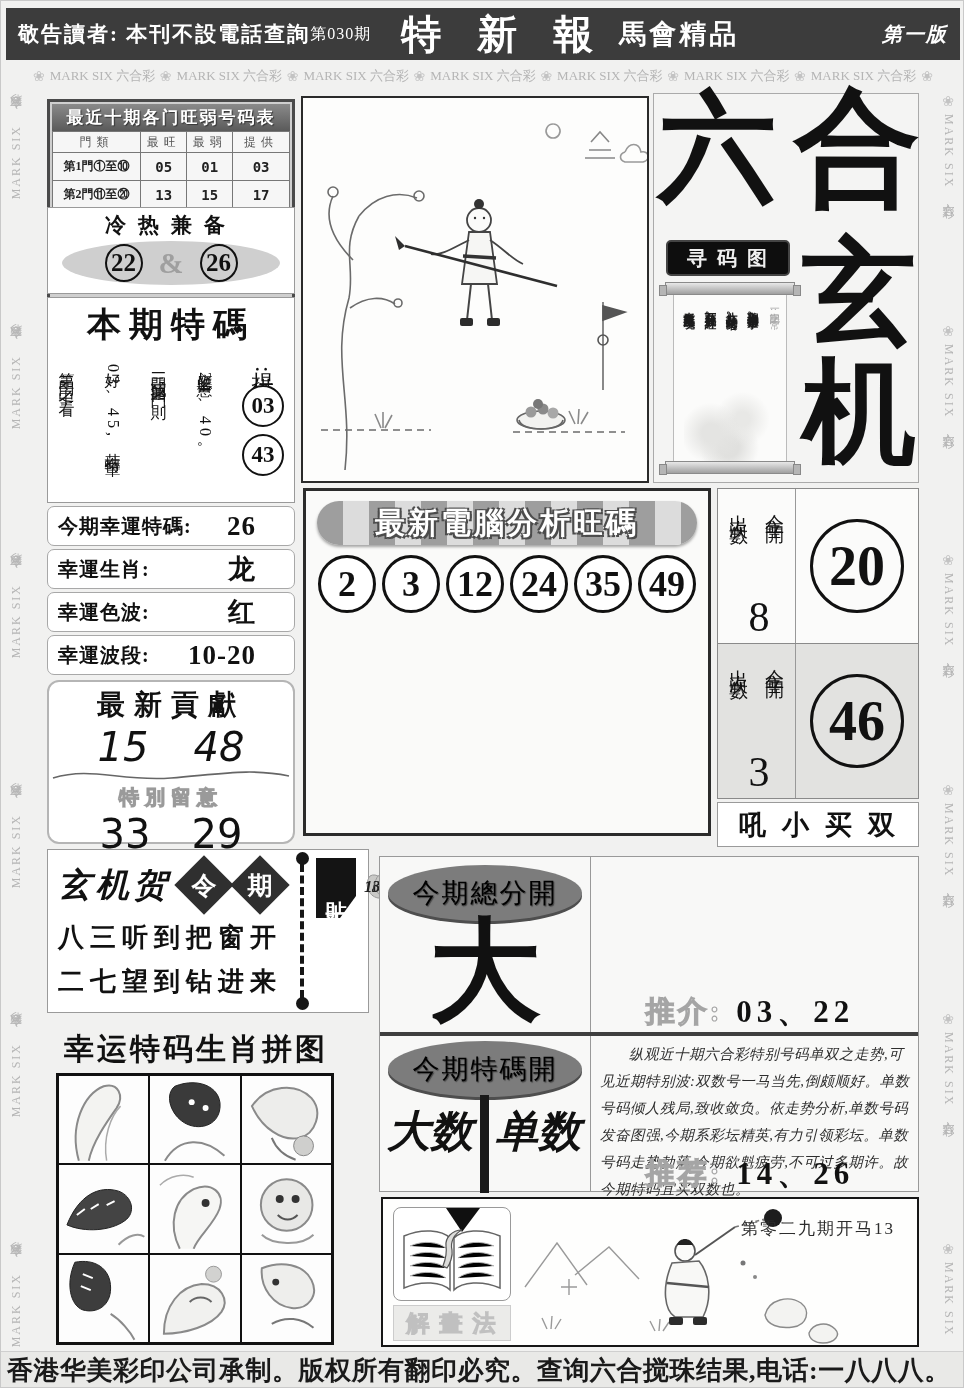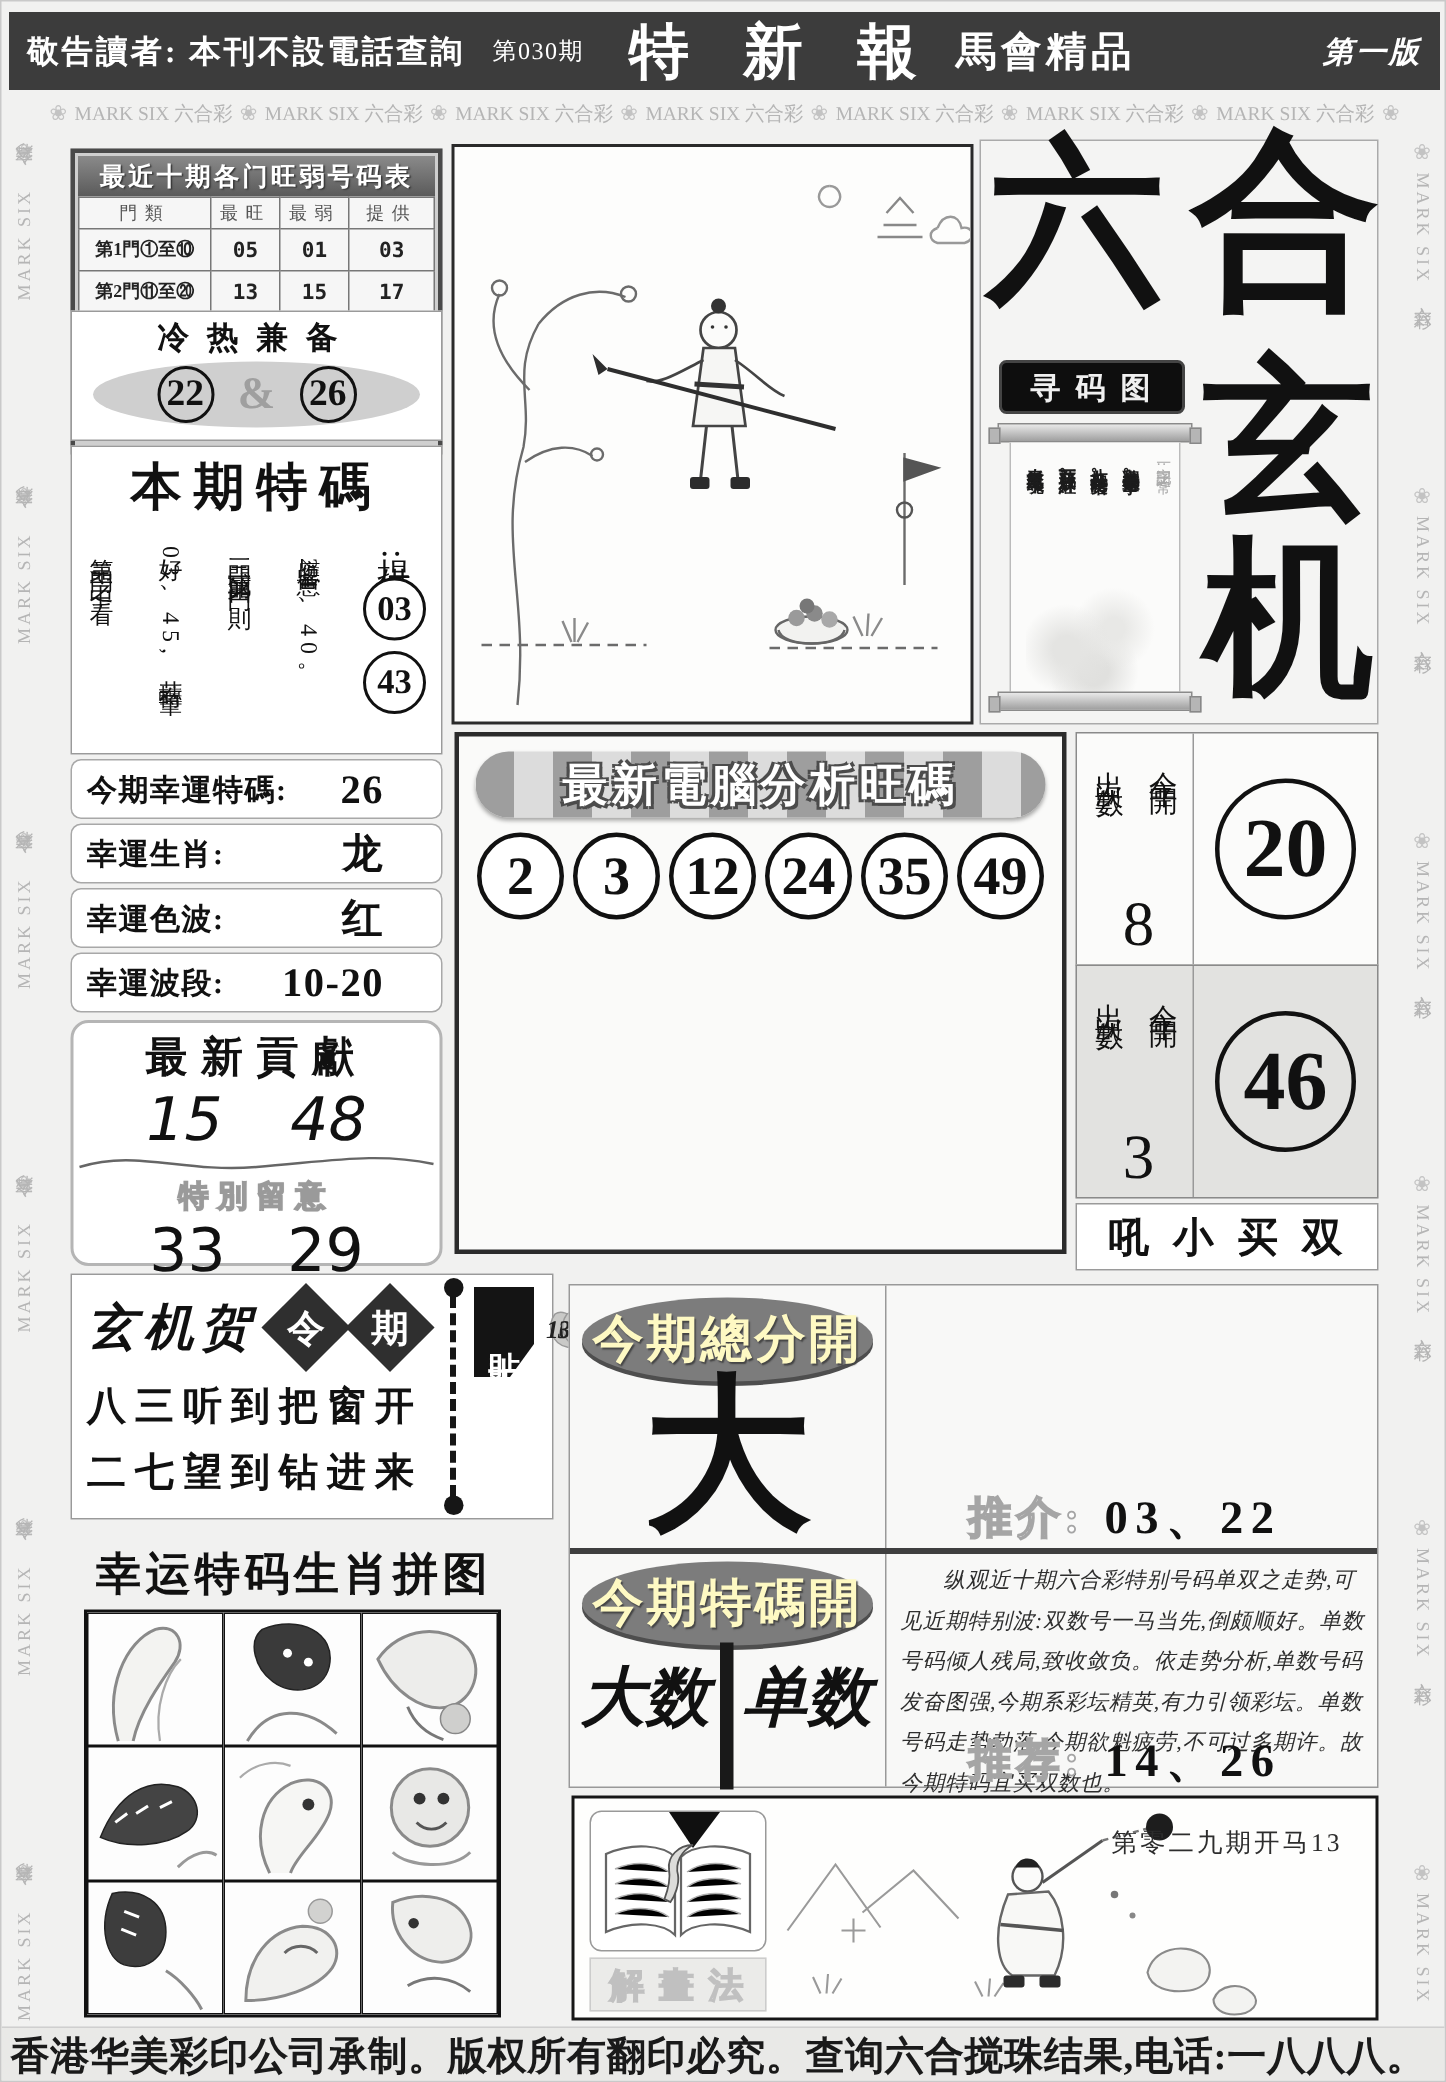--- a/index.html
+++ b/index.html
@@ -1,21 +1,21 @@
 <!DOCTYPE html>
 <html><head>
 <meta charset="utf-8">
 <style>
   *{box-sizing:border-box;margin:0;padding:0}
   body{background:#d8d8d8;font-family:"Liberation Serif","DejaVu Serif",serif}
   .page{position:relative;width:964px;height:1388px;margin:0 auto;background:#f1f1f0;overflow:hidden;color:#111;border:1px solid #c9c9c9}
   
   .header{position:absolute;left:5px;top:7px;width:954px;height:52px;background:#3c3c3c;color:#fff;display:flex;align-items:center;padding:0 12px;white-space:nowrap}
   .header .notice{font-size:21px;font-weight:bold;letter-spacing:2px}
-  .header .issue{font-size:16px;margin-left:18px;letter-spacing:1px}
+  .header .issue{font-size:16px;margin-left:0;letter-spacing:1px}
   .header .mast{font-size:40px;font-weight:bold;letter-spacing:36px;margin-left:30px}
   .header .subtitle{font-size:27px;font-weight:bold;letter-spacing:3px;margin-left:-10px}
   .header .edition{font-size:20px;font-weight:bold;margin-left:auto;font-style:italic;letter-spacing:2px}
   
   .brand-strip{position:absolute;left:32px;top:62px;width:900px;height:26px;display:flex;justify-content:space-between;align-items:center;color:#b5b5b5;font-size:13px;overflow:hidden;white-space:nowrap}
   .brand-seg{display:flex;align-items:center;gap:5px}
   .flower{color:#c3c3c3;font-size:14px}
   .side-border{position:absolute;top:88px;width:30px;height:1262px;display:flex;flex-direction:column;align-items:center;justify-content:space-between;color:#b5b5b5;font-size:12px;overflow:hidden;padding:4px 0}
   .side-border.left{left:0}
   .side-border.right{right:0}
@@ -111,21 +111,21 @@
   .freq-label{writing-mode:vertical-rl;font-size:19px;letter-spacing:6px}
   .freq-count{position:absolute;bottom:2px;left:50%;transform:translateX(-38%);font-size:42px;font-family:"Liberation Serif",serif}
   .freq-right{flex:1;display:flex;align-items:center;justify-content:center}
   .freq-circle{width:94px;height:94px;border:3px solid #111;border-radius:50%;display:flex;align-items:center;justify-content:center;font-size:56px;font-weight:bold;background:transparent}
   
   .howl{left:716px;top:801px;width:202px;height:45px;display:flex;align-items:center;justify-content:center;font-size:27px;font-weight:bold;letter-spacing:16px;padding-left:14px}
   
   .panel{left:378px;top:855px;width:540px;height:336px;border:1px solid #999;background:#f8f8f7}
   .pan-vline{position:absolute;left:210px;top:0;bottom:0;border-left:1px solid #999}
   .pan-hline{position:absolute;top:175px;left:0;right:0;border-top:4px solid #3f3f3f}
-  .badge{position:absolute;width:194px;height:56px;background:#7c7c7c;border-radius:50%;display:flex;align-items:center;justify-content:center;color:#fef9c3;font-size:34px;font-weight:bold;letter-spacing:2px;box-shadow:0 3px 0 #4e4e4e;text-shadow:1px 1px 1px #444}
+  .badge{position:absolute;width:194px;height:56px;background:#7c7c7c;border-radius:50%;display:flex;align-items:center;justify-content:center;color:#000000;font-size:27px;font-weight:normal;letter-spacing:2px;box-shadow:0 3px 0 #4e4e4e;text-shadow:1px 1px 1px #444}
   .badge.b1{left:8px;top:8px}
   .badge.b2{left:8px;top:184px}
   .big-result{position:absolute;left:0;top:58px;width:210px;text-align:center;font-size:112px;font-weight:bold;line-height:112px}
   .split-bar{position:absolute;left:100px;top:238px;width:9px;height:98px;background:#191919}
   .split-word{position:absolute;top:246px;width:92px;text-align:center;font-size:43px;font-weight:bold;font-style:italic;letter-spacing:0}
   .split-word.left{left:4px}
   .split-word.right{left:112px}
   .hand-p{position:absolute;left:220px;width:312px;font-size:14.5px;line-height:27px;text-indent:2em;font-style:italic;color:#2e2e2e;letter-spacing:.5px}
   .hand-p.p1{top:8px;height:126px}
   .hand-p.p2{top:184px;height:122px}

